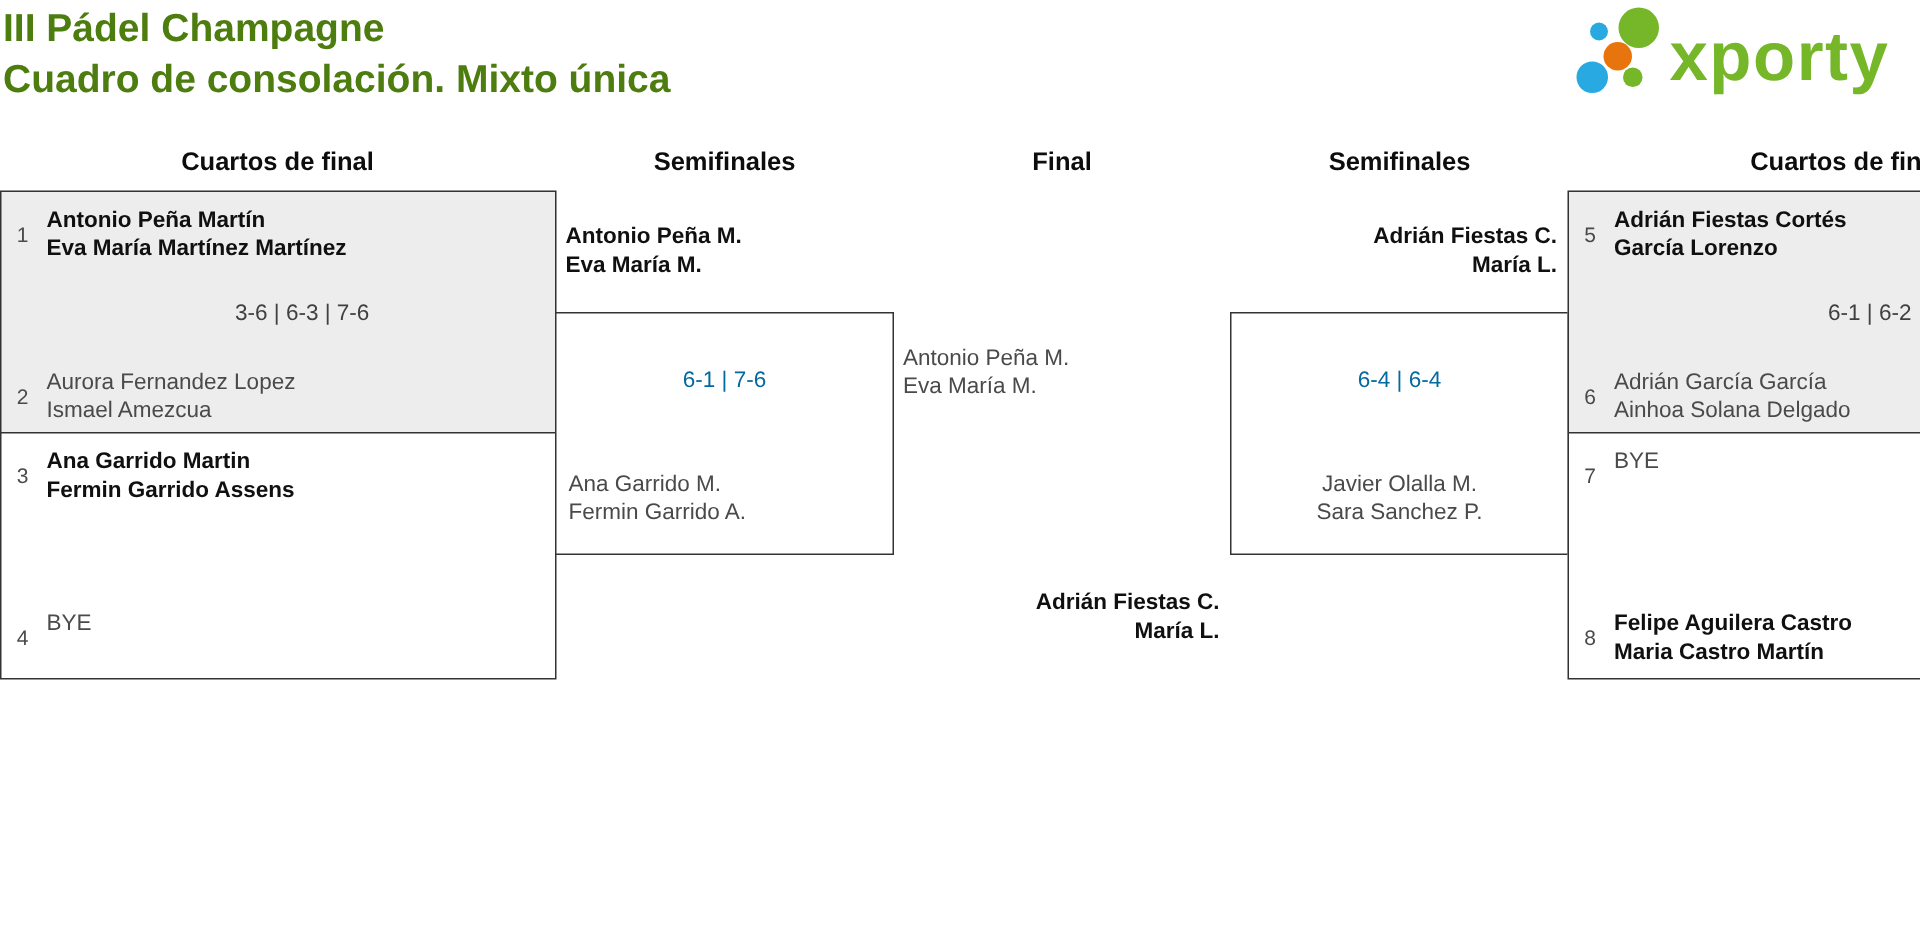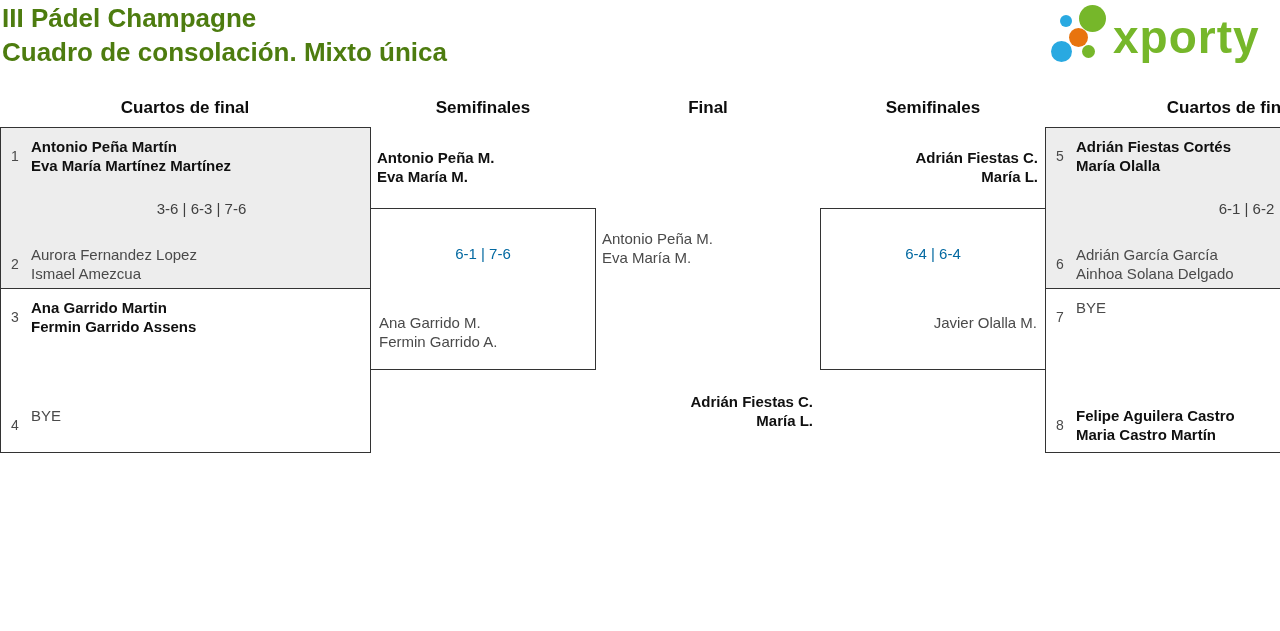--- a/index.html
+++ b/index.html
@@ -163,21 +163,21 @@
     left: 8px;
     right: 8px;
   }
   .sf-bottom div {
     font-size: 15px;
     line-height: 19px;
     font-weight: 400;
     color: #4a4a4a;
     white-space: nowrap;
   }
-  .align-right { text-align: right; }
+  .align-right { text-align: center; }
 
   
   .final-team-top {
     position: absolute;
     left: 602px;
     top: 229px;
   }
   .final-team-top div {
     font-size: 15px;
     line-height: 19px;
@@ -293,29 +293,30 @@
 
   <div class="sf-label" id="sf-right-label">
     <div>Adrián Fiestas C.</div>
     <div>María L.</div>
   </div>
 
   <div class="box" id="sf-right-box">
     <div class="sf-score">6-4 | 6-4</div>
     <div class="sf-bottom align-right">
       <div>Javier Olalla M.</div>
+      <div>Sara Sanchez P.</div>
     </div>
   </div>
 
   <div class="box shaded" id="qf-right-top">
     <div class="team-row row-top">
       <span class="seed">5</span>
       <div class="names winner-names">
         <div>Adrián Fiestas Cortés</div>
-        <div>María Olalla</div>
+        <div>García Lorenzo</div>
       </div>
     </div>
     <div class="qf-score">6-1 | 6-2</div>
     <div class="team-row row-bottom">
       <span class="seed">6</span>
       <div class="names loser-names">
         <div>Adrián García García</div>
         <div>Ainhoa Solana Delgado</div>
       </div>
     </div>

